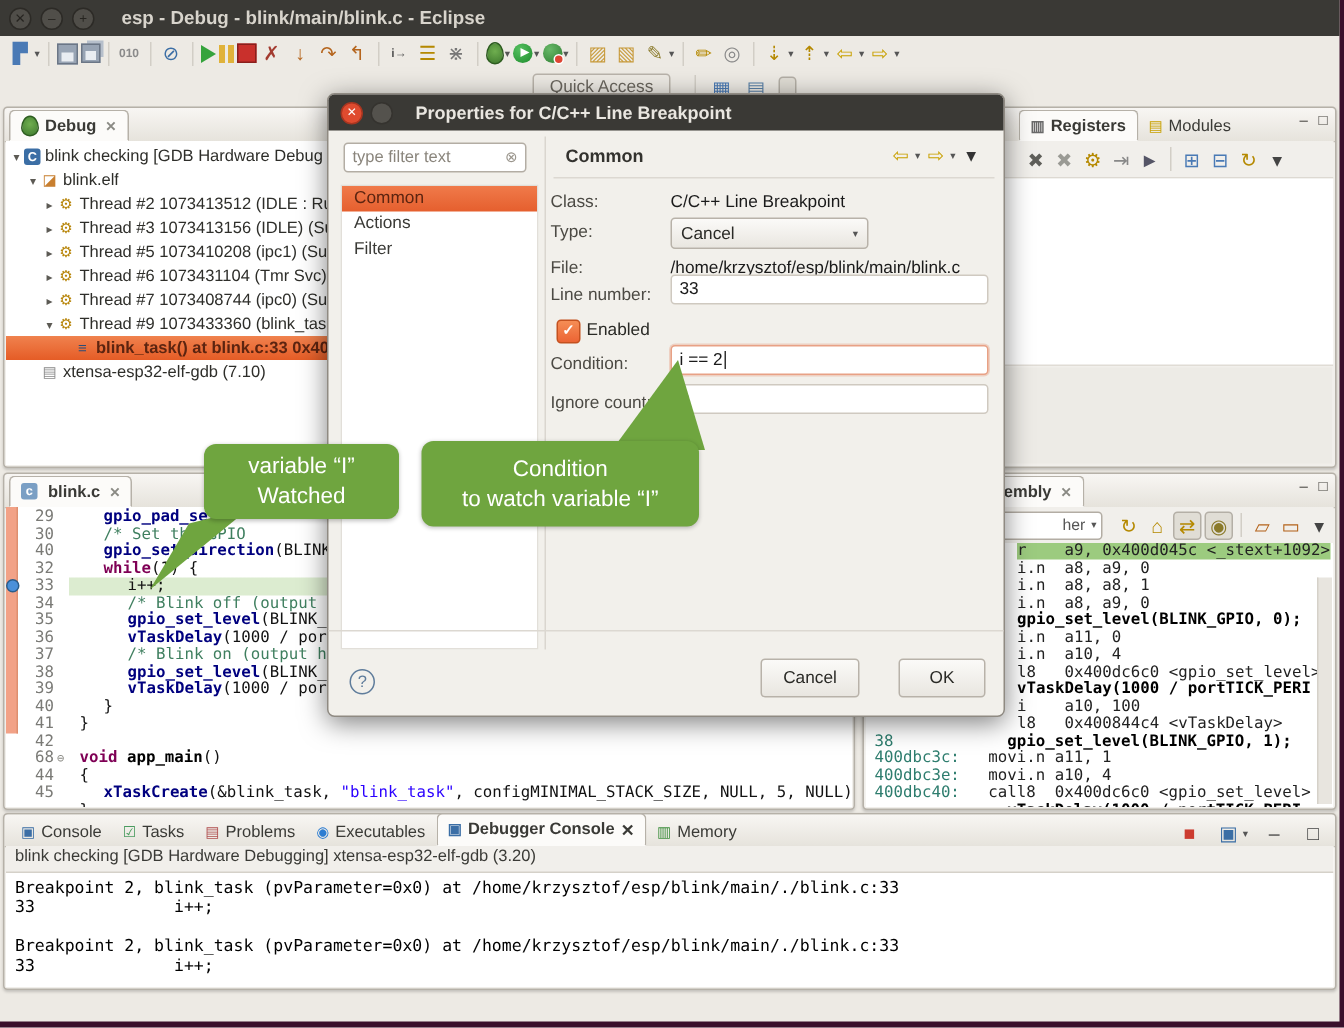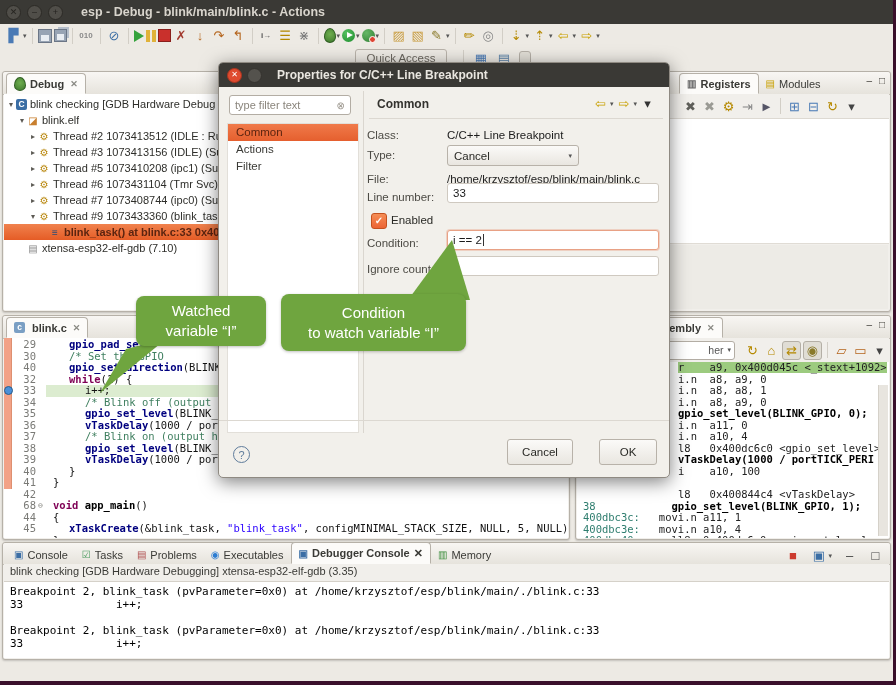--- a/index.html
+++ b/index.html
@@ -110,21 +110,21 @@
 </head>
 <body>
 
 <div class="screen">
 <div class="window">
 
   <div class="titlebar">
     <span class="circ">✕</span>
     <span class="circ">–</span>
     <span class="circ">+</span>
-    <span class="wtitle">esp - Debug - blink/main/blink.c - Actions</span>
+    <span class="wtitle">esp - Debug - blink/main/blink.c - Eclipse</span>
   </div>
 
   <div class="toolbar" id="main-toolbar">
         <span class="tb-wrap">
           <span class="tb-ic" style="color: rgb(74, 122, 181);">▛</span>
           <span class="dd">▾</span>
         </span>
         <span class="tb-sep"></span>
         <span class="tb-wrap">
           <span class="tb-ic ic-save"></span>
@@ -431,21 +431,21 @@
             <div class="drow" style="padding-left: 101px;"><span class="dhl"><span class="d-as">r    a9, 0x400d045c &lt;_stext+1092&gt;</span></span></div>
             <div class="drow" style="padding-left: 101px;"><span class="d-as">i.n  a8, a9, 0</span></div>
             <div class="drow" style="padding-left: 101px;"><span class="d-as">i.n  a8, a8, 1</span></div>
             <div class="drow" style="padding-left: 101px;"><span class="d-as">i.n  a8, a9, 0</span></div>
             <div class="drow" style="padding-left: 101px;"><span class="d-src">gpio_set_level(BLINK_GPIO, 0);</span></div>
             <div class="drow" style="padding-left: 101px;"><span class="d-as">i.n  a11, 0</span></div>
             <div class="drow" style="padding-left: 101px;"><span class="d-as">i.n  a10, 4</span></div>
             <div class="drow" style="padding-left: 101px;"><span class="d-as">l8   0x400dc6c0 &lt;gpio_set_level&gt;</span></div>
             <div class="drow" style="padding-left: 101px;"><span class="d-src">vTaskDelay(1000 / portTICK_PERI</span></div>
             <div class="drow" style="padding-left: 101px;"><span class="d-as">i    a10, 100</span></div>
-            <div class="drow" style="padding-left: 101px; margin-top: 12px;"><span class="d-as">l8   0x400844c4 &lt;vTaskDelay&gt;</span></div>
+            <div class="drow" style="padding-left: 101px;"><span class="d-as">l8   0x400844c4 &lt;vTaskDelay&gt;</span></div>
             <div class="drow" style="padding-left: 6px;"><span class="d-lnum">38</span><span class="d-src">            gpio_set_level(BLINK_GPIO, 1);</span></div>
             <div class="drow" style="padding-left: 6px;"><span class="d-addr">400dbc3c:</span><span class="d-as">   movi.n a11, 1</span></div>
             <div class="drow" style="padding-left: 6px;"><span class="d-addr">400dbc3e:</span><span class="d-as">   movi.n a10, 4</span></div>
             <div class="drow" style="padding-left: 6px;"><span class="d-addr">400dbc40:</span><span class="d-as">   call8  0x400dc6c0 &lt;gpio_set_level&gt;</span></div>
             <div class="drow" style="padding-left: 6px;"><span class="d-src">              vTaskDelay(1000 / portTICK_PERI</span></div>
           </div>
       <div class="dscroll"></div>
     </div>
   </div>
 
@@ -486,21 +486,21 @@
             <span class="dd">▾</span>
           </span>
           <span class="tb-wrap">
             <span class="tb-ic" style="color: rgb(68, 68, 68);">–</span>
           </span>
           <span class="tb-wrap">
             <span class="tb-ic" style="color: rgb(68, 68, 68);">□</span>
           </span>
         </div>
     <div class="pbody" style="top:21px;">
-      <div class="cstatus">blink checking [GDB Hardware Debugging] xtensa-esp32-elf-gdb (3.35)</div>
+      <div class="cstatus">blink checking [GDB Hardware Debugging] xtensa-esp32-elf-gdb (3.20)</div>
       <pre class="cout" id="console-output">Breakpoint 2, blink_task (pvParameter=0x0) at /home/krzysztof/esp/blink/main/./blink.c:33
 33              i++;
 
 Breakpoint 2, blink_task (pvParameter=0x0) at /home/krzysztof/esp/blink/main/./blink.c:33
 33              i++;</pre>
     </div>
   </div>
 
   <div class="dialog">
     <div class="dtitle">
@@ -570,22 +570,22 @@
       <div class="dhelp">?</div>
       <div class="dbtn gtkbtn" style="left:288px;width:66px;">Cancel</div>
       <div class="dbtn gtkbtn" style="left:380px;width:58px;">OK</div>
     </div>
   </div>
 
   <svg class="ctail" style="left:100px;top:335px;" width="70" height="58">
     <polygon points="66,4 26,14 0,58" fill="#6fa53f"></polygon>
   </svg>
   <div class="callout" style="left:136px;top:296px;width:130px;height:50px;">
+    <div>variable “I”</div>
     <div>Watched</div>
-    <div>variable “I”</div>
   </div>
   <svg class="ctail" style="left:406px;top:240px;" width="64" height="60">
     <polygon points="46,0 2,60 64,60" fill="#6fa53f"></polygon>
   </svg>
   <div class="callout" style="left:281px;top:294px;width:185px;height:57px;">
     <div>Condition</div>
     <div>to watch variable “I”</div>
   </div>
 
 </div>

